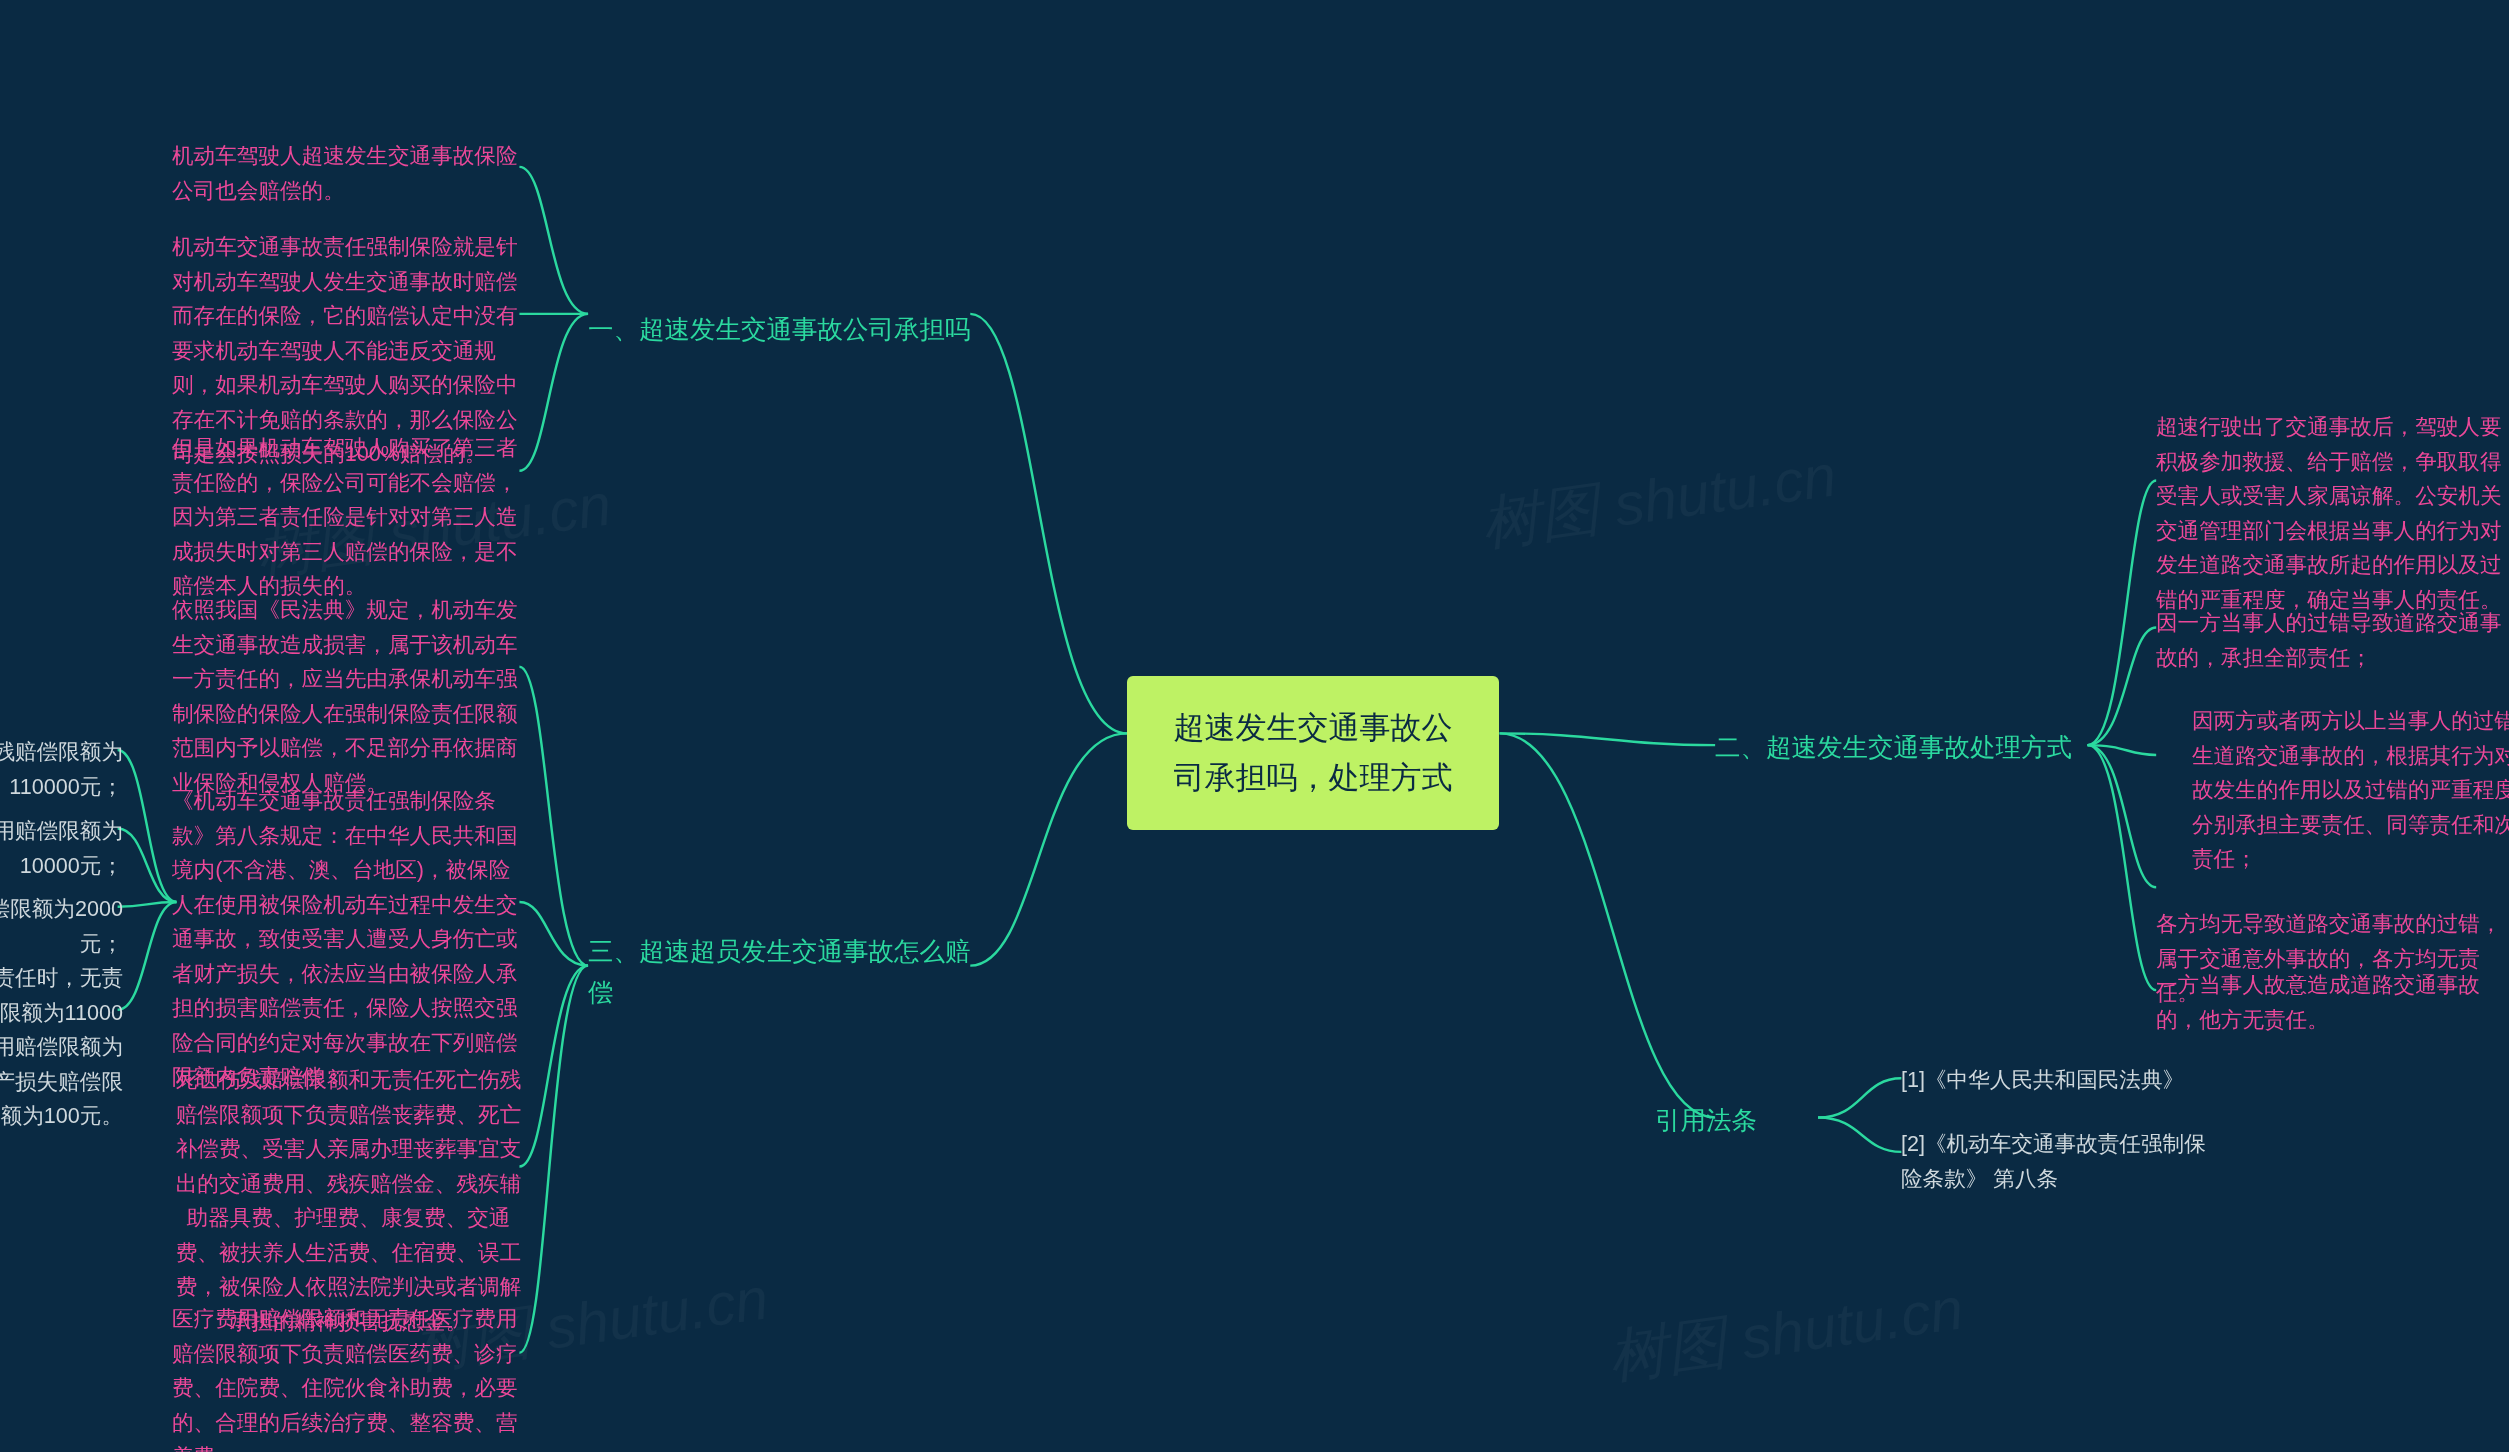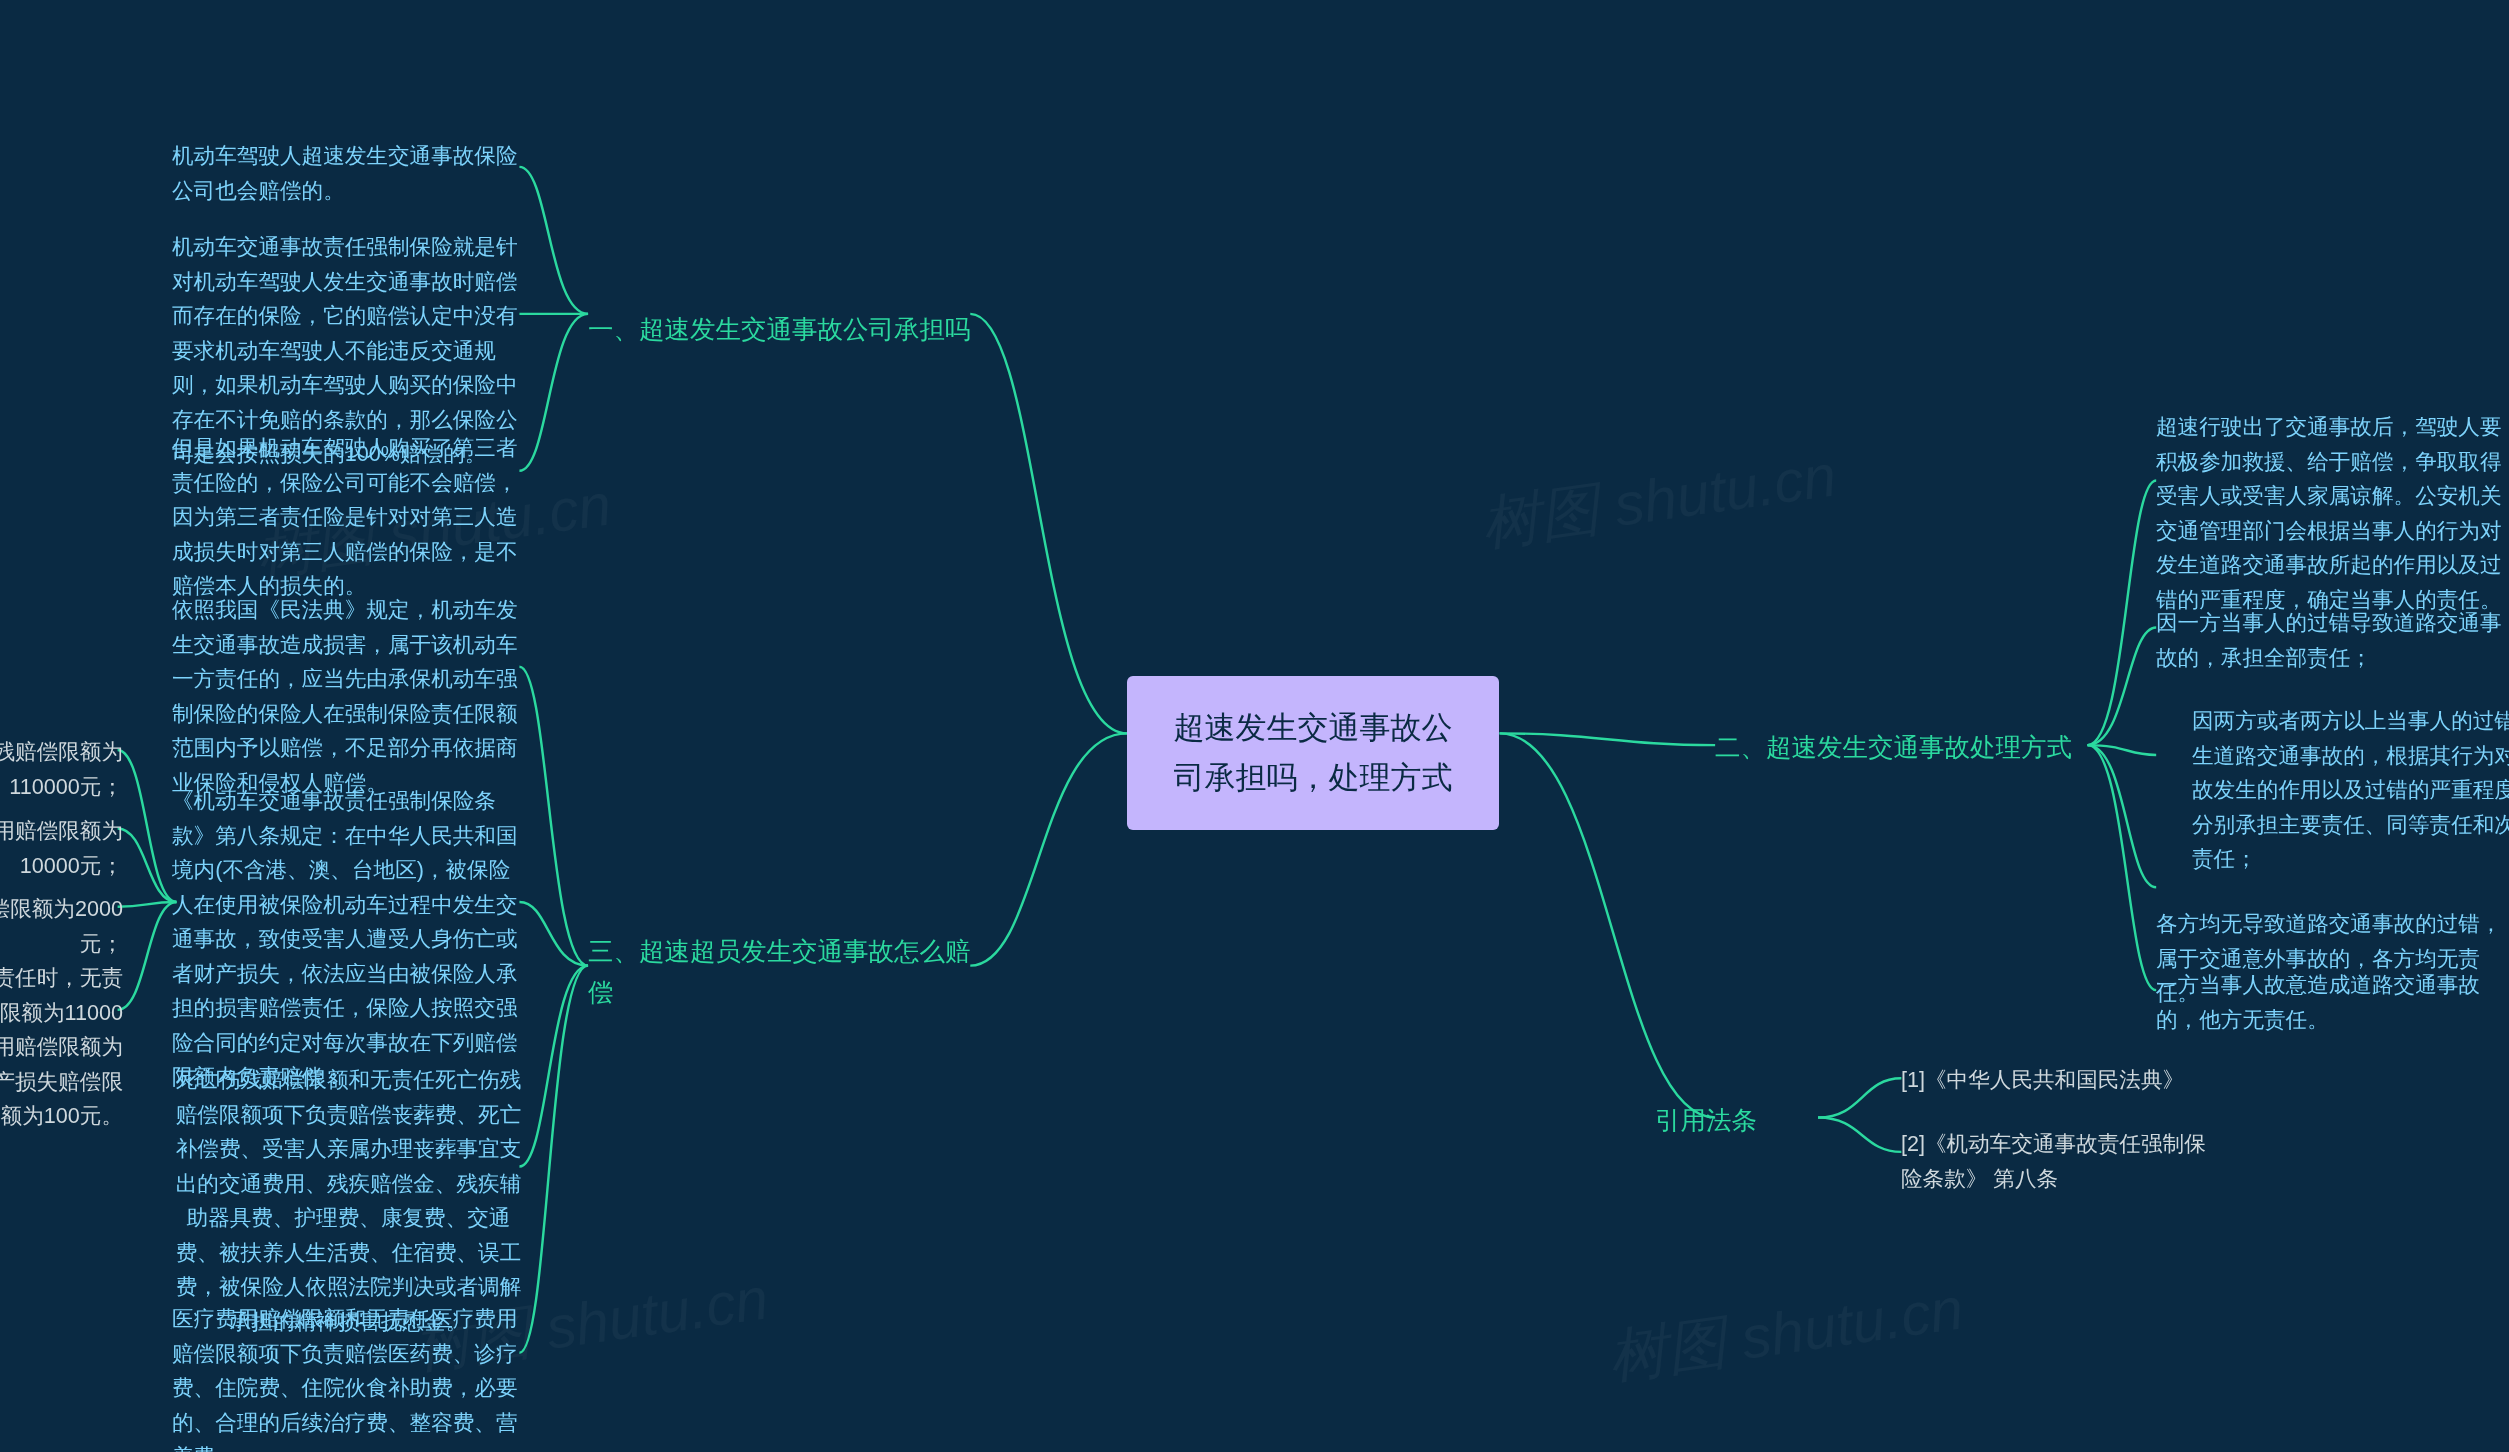--- a/index.html
+++ b/index.html
@@ -1,24 +1,24 @@
 <!DOCTYPE html>
 <html><head>
 <meta charset="utf-8">
 <style>
   * { box-sizing: border-box; margin: 0; padding: 0; }
   html, body { width: 2509px; height: 1453px; background: #0a2a43; font-family: "Microsoft YaHei", "PingFang SC", sans-serif; color: #cfd8dd; overflow: hidden; }
   .canvas { position: relative; width: 2509px; height: 1453px; }
   svg.lines { position: absolute; top: 0; left: 0; width: 2509px; height: 1453px; pointer-events: none; }
   .node { position: absolute; font-size: 21.6px; line-height: 1.6; }
-  .leaf { width: 353px; color: #7dd3fc; }
+  .leaf { width: 353px; color: #ec4899; }
   .leafSmall { width: 314px; color: #cfd8dd; }
   .branch { color: #2bd99f; font-size: 25.5px; width: 392px; }
   .root {
-    background: #c4b5fd;
+    background: #bef264;
     color: #0a2a43;
     padding: 27.4px 35px;
     border-radius: 5.9px;
     font-size: 31px;
     text-align: center;
     width: 372px;
   }
   .watermark {
     position: absolute;
     color: rgba(255,255,255,0.04);

